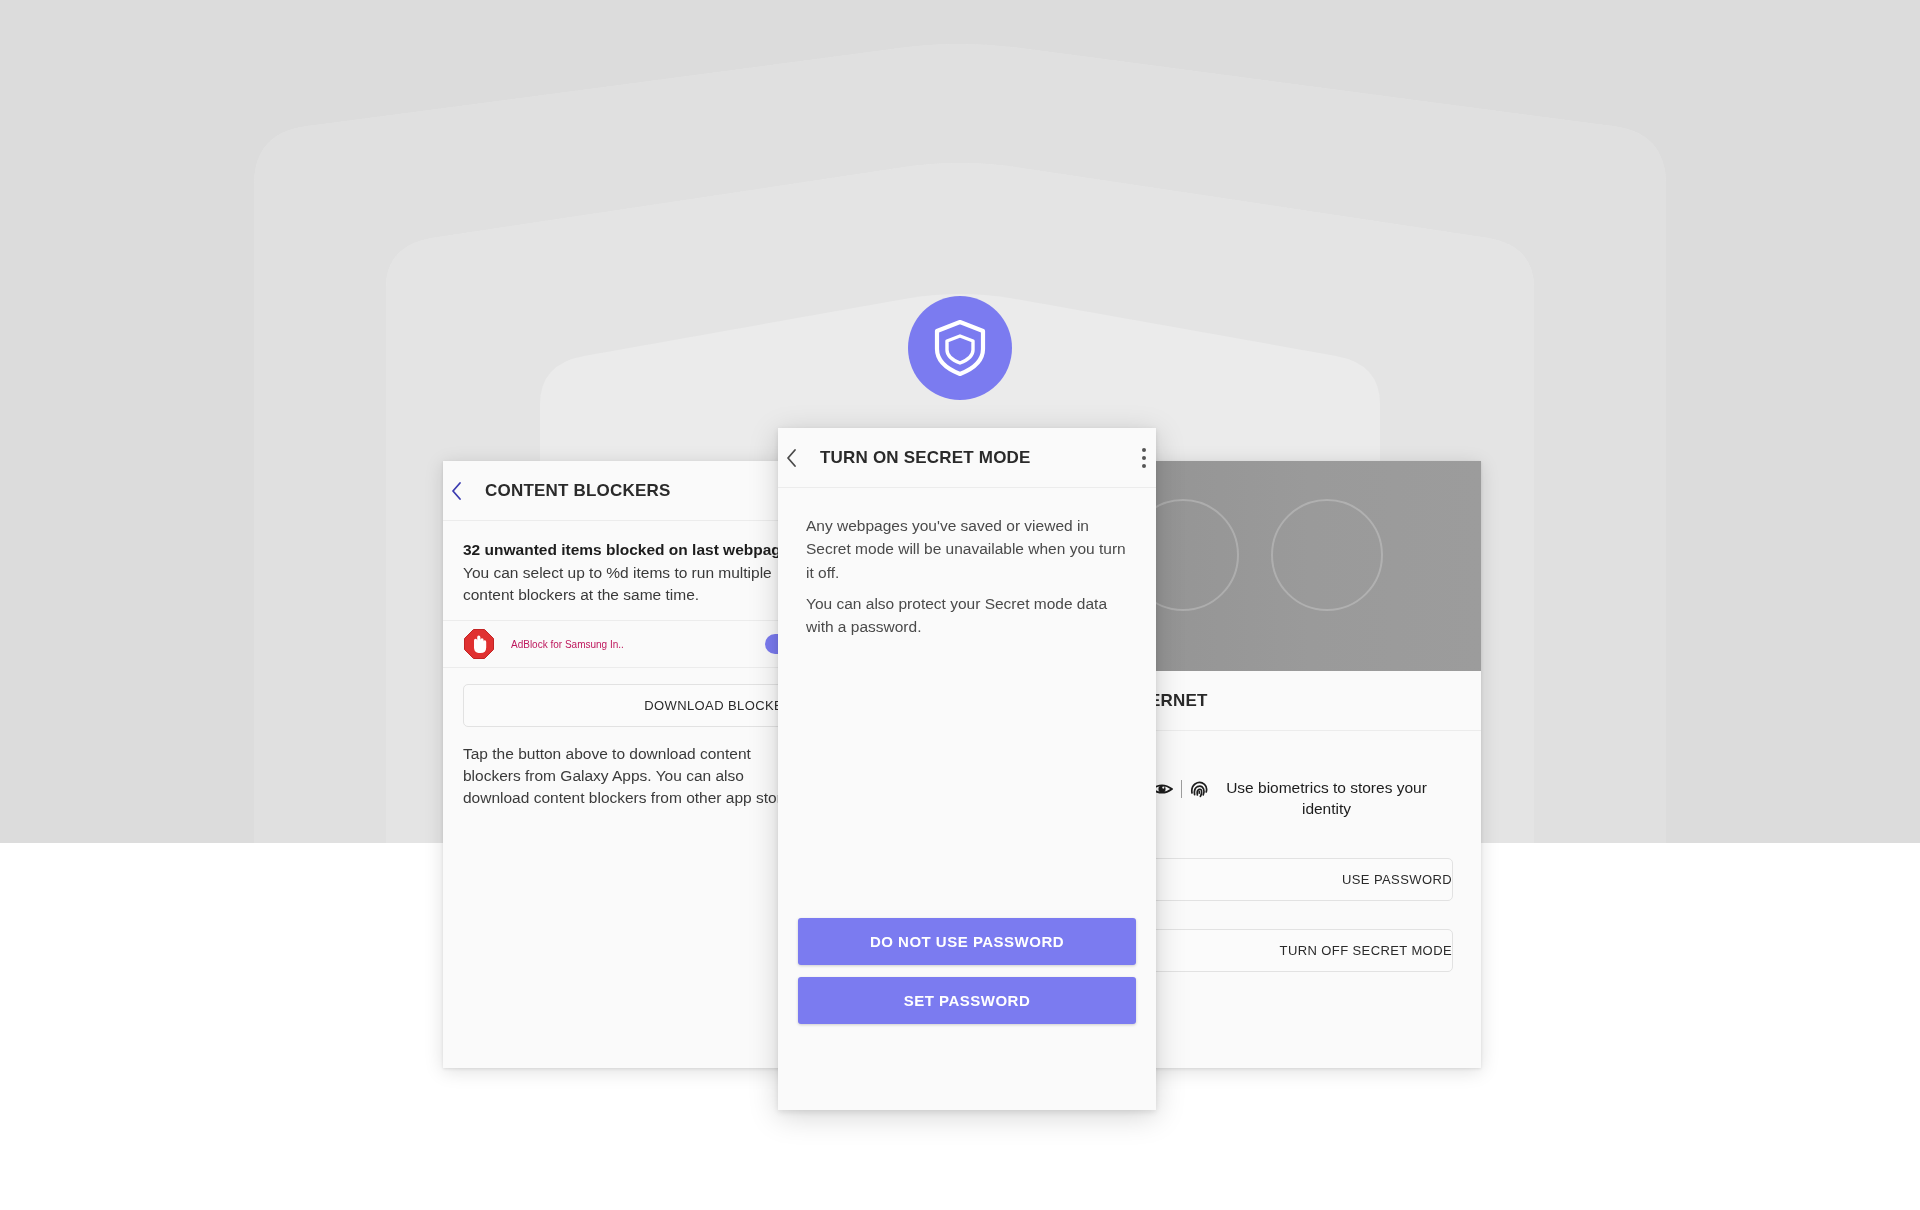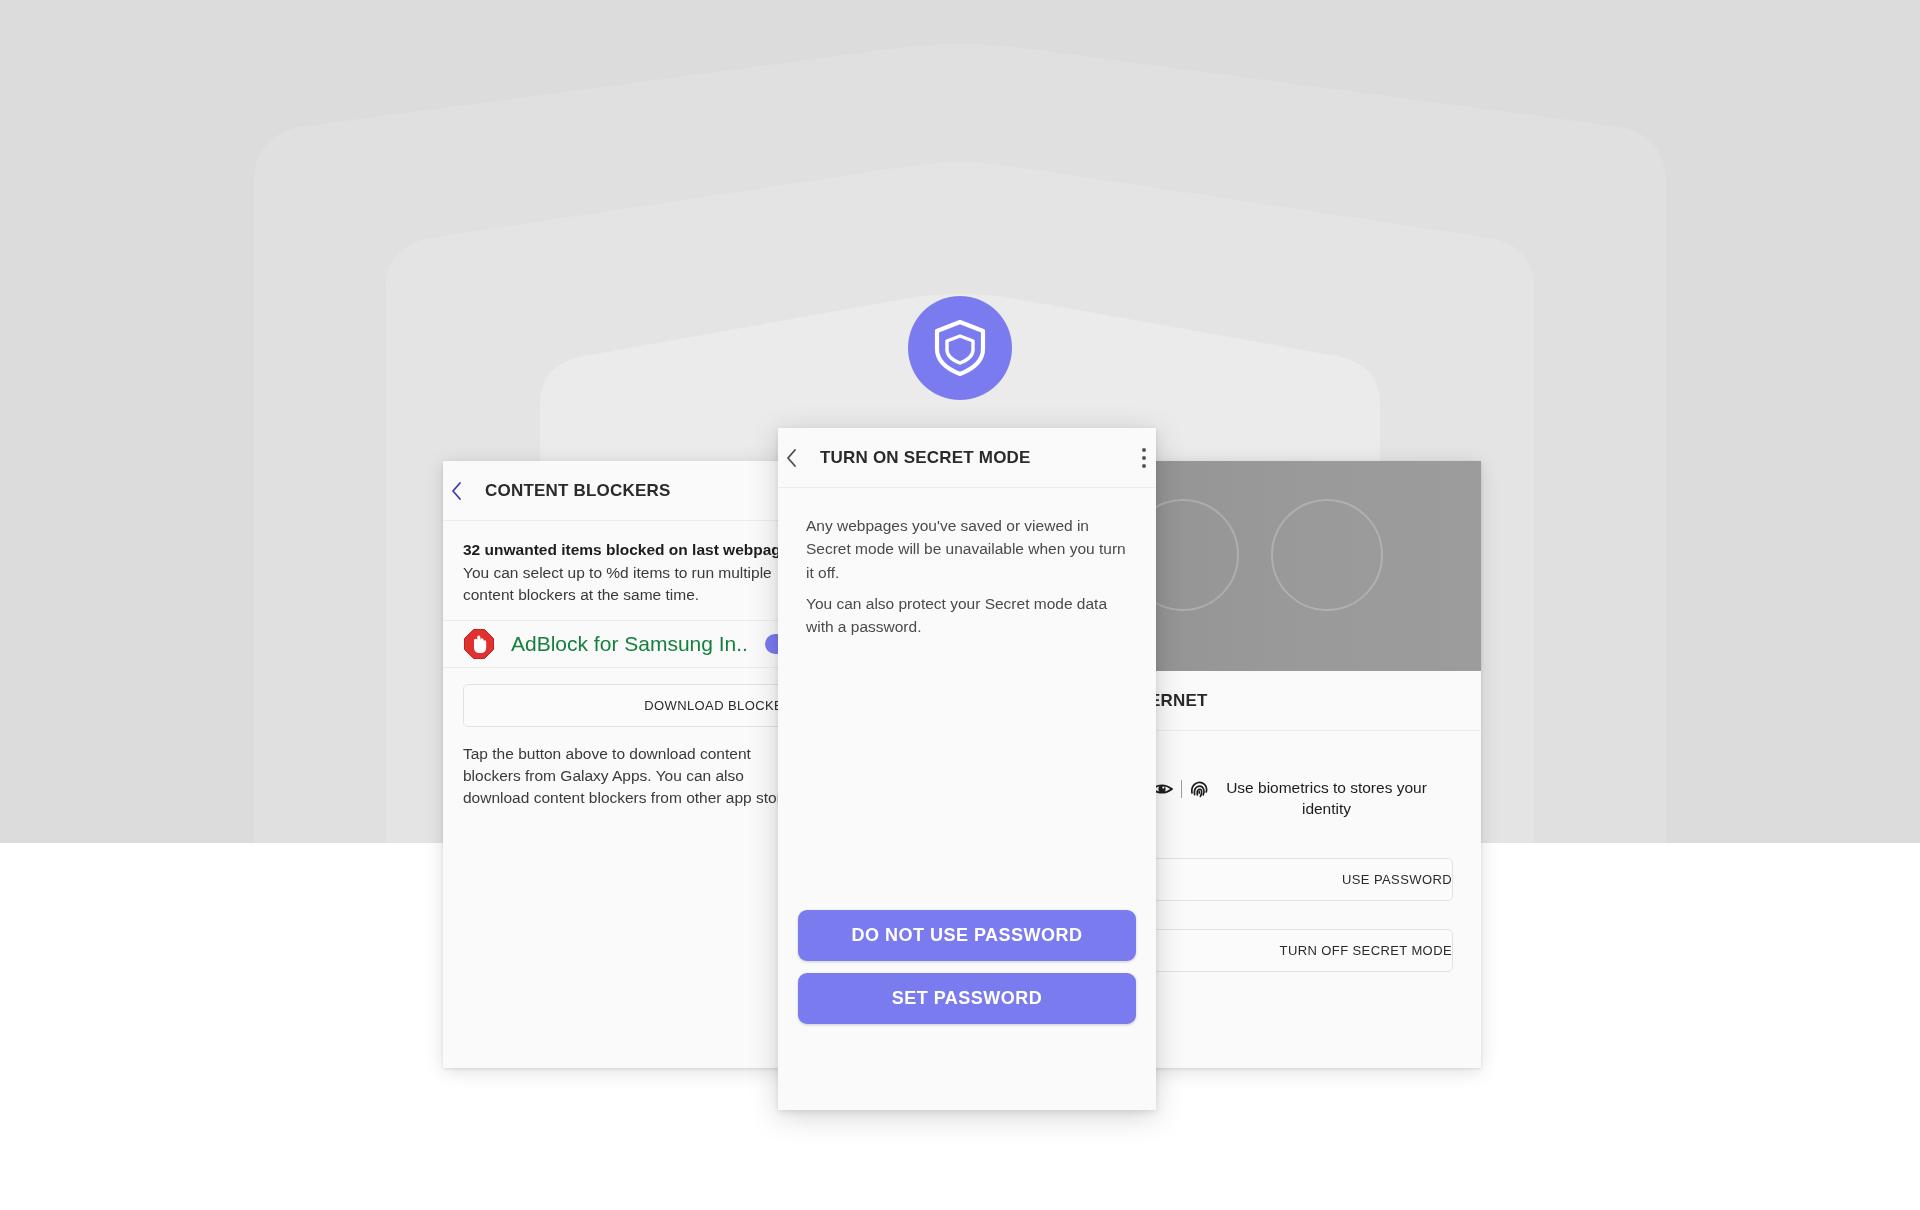--- a/index.html
+++ b/index.html
@@ -135,22 +135,22 @@
   .cb-row:last-of-type { border-bottom: 1px solid #ececec; }
   .cb-icon {
     flex: 0 0 auto;
     width: 32px; height: 32px;
     margin-right: 16px;
     display:flex; align-items:center; justify-content:center;
   }
   .cb-icon svg { display:block; width:32px; height:32px; }
   .cb-label {
     flex: 1 1 auto;
-    font-size: 21px;
-    color: #15803d;
+    font-size: 10px;
+    color: #be185d;
     white-space: nowrap;
     overflow: hidden;
   }
   .toggle {
     flex: 0 0 auto;
     position: relative;
     width: 38px; height: 20px;
     border-radius: 10px;
     background: #7b7bf0;
     margin-left: 8px;
@@ -198,25 +198,25 @@
   .sm-actions {
     position: absolute;
     left: 0; right: 0;
     bottom: 86px;
     padding: 0 20px;
   }
   .primary-btn {
     display: block;
     width: 100%;
     border: none;
-    border-radius: 9px;
+    border-radius: 3px;
     background: #7b7bf0;
     color: #ffffff;
     font-family: "Liberation Sans", sans-serif;
-    font-size: 18px;
+    font-size: 15px;
     font-weight: bold;
     letter-spacing: 0.5px;
     padding: 15px 0;
     text-align: center;
     box-shadow: 0 1px 3px rgba(0,0,0,0.18);
   }
   .primary-btn + .primary-btn { margin-top: 12px; }
 
   
   .hero-img {

